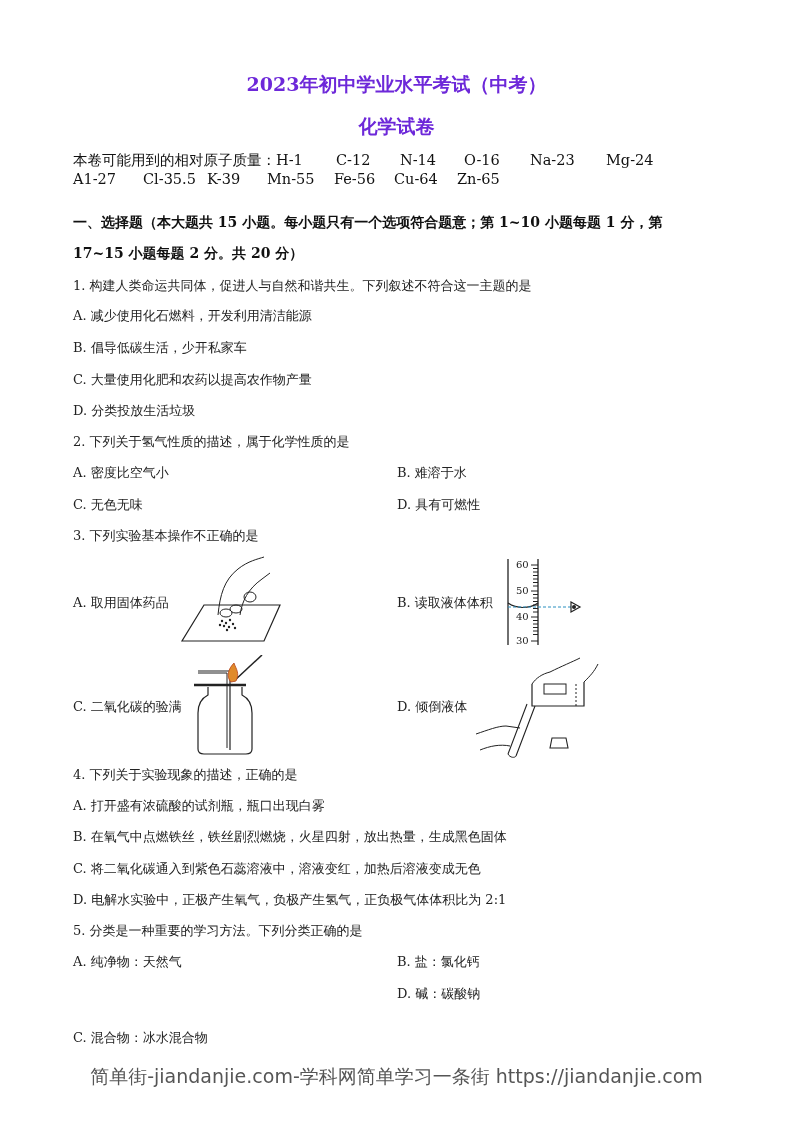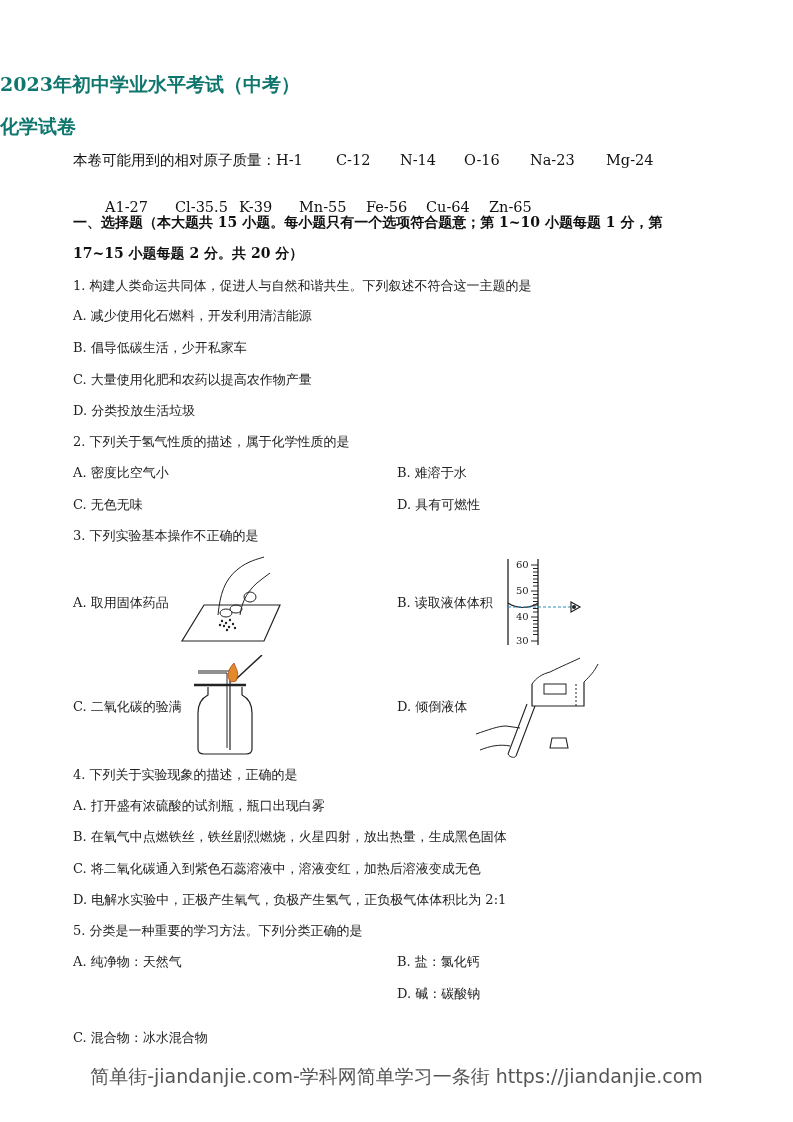--- a/index.html
+++ b/index.html
@@ -1,35 +1,35 @@
 <!DOCTYPE html>
 <html><head>
 <meta charset="utf-8">
 <style>
   html, body { margin: 0; padding: 0; background: #ffffff; }
   body { width: 793px; height: 1122px; position: relative; overflow: hidden;
          font-family: "DejaVu Serif", "Liberation Serif", serif; color: #1a1a1a; }
   .abs { position: absolute; white-space: nowrap; }
-  .title { left: 0; width: 793px; font-weight: bold; font-size: 19px; color: #0f766e; }
+  .title { left: 0; width: 793px; text-align: center; font-weight: bold; font-size: 19px; color: #6d28d9; }
   .bold { font-weight: bold; font-size: 14.5px; color: #111; }
   .q { font-size: 13px; color: #222; }
   .masses span { display: inline-block; font-weight: normal; }
   .footer { left: 0; width: 793px; text-align: center; font-family: "DejaVu Sans", sans-serif; font-size: 19px; color: #555; }
   svg { position: absolute; }
 </style>
 </head>
 <body>
 
 <div class="abs title" style="top:72px;">2023年初中学业水平考试（中考）</div>
 <div class="abs title" style="top:114px;">化学试卷</div>
 
 <div class="abs bold masses" style="top:151px; left:73px;">
   <span>本卷可能用到的相对原子质量：</span><span style="width:60px">H-1</span><span style="width:64px">C-12</span><span style="width:64px">N-14</span><span style="width:66px">O-16</span><span style="width:76px">Na-23</span><span>Mg-24</span>
 </div>
-<div class="abs bold masses" style="top:198px; left:73px;margin-left:32px;">
+<div class="abs bold masses" style="top:170px; left:73px;">
   <span style="width:70px">A1-27</span><span style="width:64px">Cl-35.5</span><span style="width:60px">K-39</span><span style="width:67px">Mn-55</span><span style="width:60px">Fe-56</span><span style="width:63px">Cu-64</span><span>Zn-65</span>
 </div>
 
 <div class="abs bold" style="top:214px; left:73px; font-size:14px;">一、选择题（本大题共 15 小题。每小题只有一个选项符合题意；第 1~10 小题每题 1 分，第</div>
 <div class="abs bold" style="top:245px; left:73px; font-size:14px;">17~15 小题每题 2 分。共 20 分）</div>
 
 <div class="abs q" style="top:277px; left:73px;">1. 构建人类命运共同体，促进人与自然和谐共生。下列叙述不符合这一主题的是</div>
 <div class="abs q" style="top:307px; left:73px;">A. 减少使用化石燃料，开发利用清洁能源</div>
 <div class="abs q" style="top:339px; left:73px;">B. 倡导低碳生活，少开私家车</div>
 <div class="abs q" style="top:371px; left:73px;">C. 大量使用化肥和农药以提高农作物产量</div>

